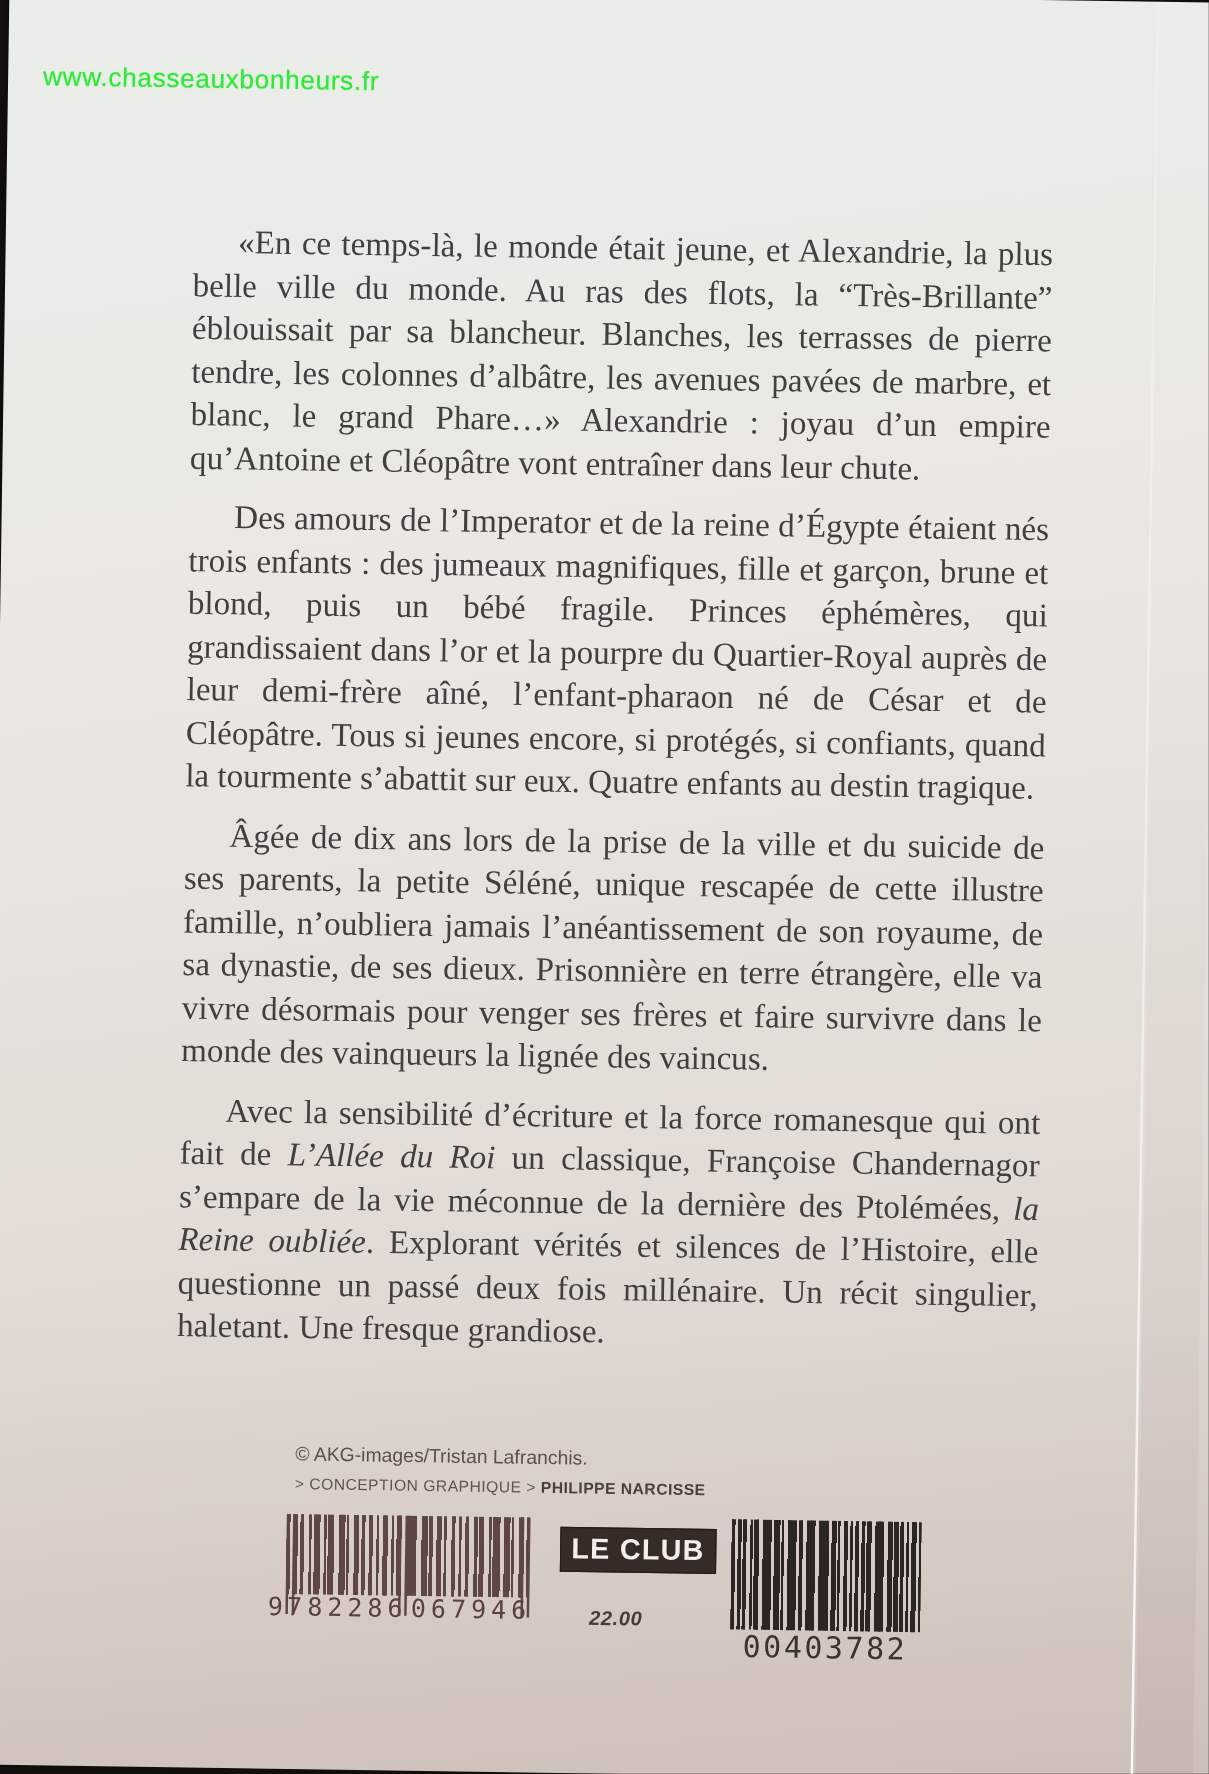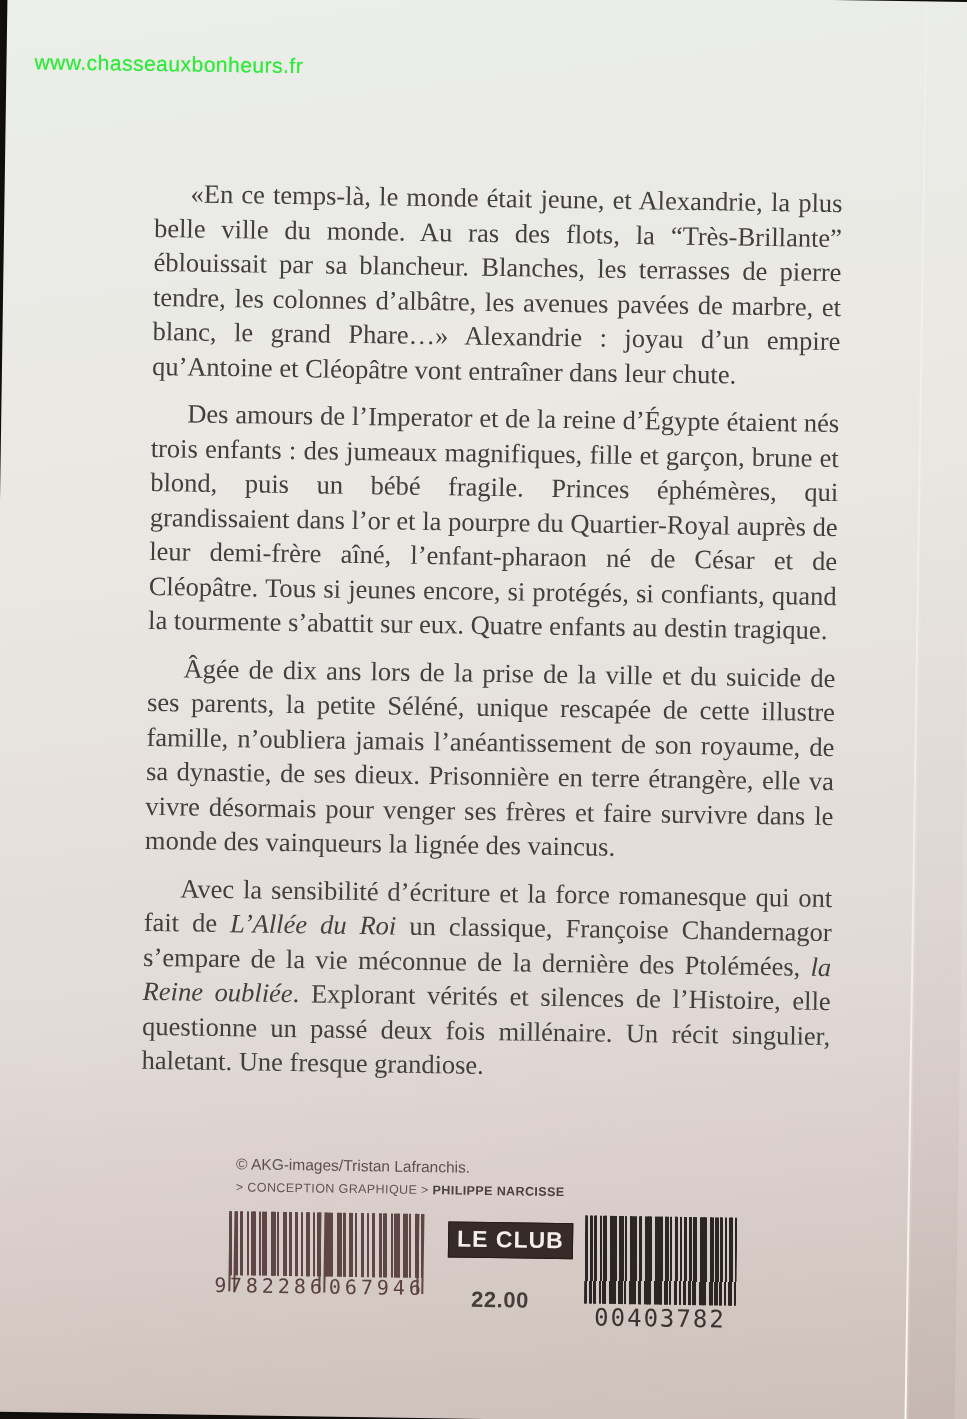--- a/index.html
+++ b/index.html
@@ -68,21 +68,21 @@
   .club{
     position:absolute;left:459px;top:1227px;
     background:#372b28;color:#f3efea;
     font-family:"Liberation Sans", sans-serif;font-weight:bold;
     font-size:23px;letter-spacing:1px;padding:3px 8px 4px 8px;
     border:1px solid #241c1a;
   }
   .price{
     position:absolute;left:483px;top:1292px;
     font-family:"Liberation Sans", sans-serif;font-weight:600;
-    font-size:22px;letter-spacing:0.5px;color:#443e3b;
+    font-size:16px;letter-spacing:0.5px;color:#443e3b;font-style:italic;
   }
   .bc2{position:absolute;left:596px;top:1219px;width:152px;height:118px;}
   .bc2 .bars{
     position:absolute;left:0;right:0;top:0;height:88px;
     background:
       repeating-linear-gradient(90deg, #2b2624 0 2px, rgba(0,0,0,0) 2px 5px),
       repeating-linear-gradient(90deg, #2b2624 0 3px, rgba(0,0,0,0) 3px 9px),
       repeating-linear-gradient(90deg, rgba(0,0,0,0) 0 6px, #2b2624 6px 8px, rgba(0,0,0,0) 8px 14px);
   }
   .bc2 .digits{

